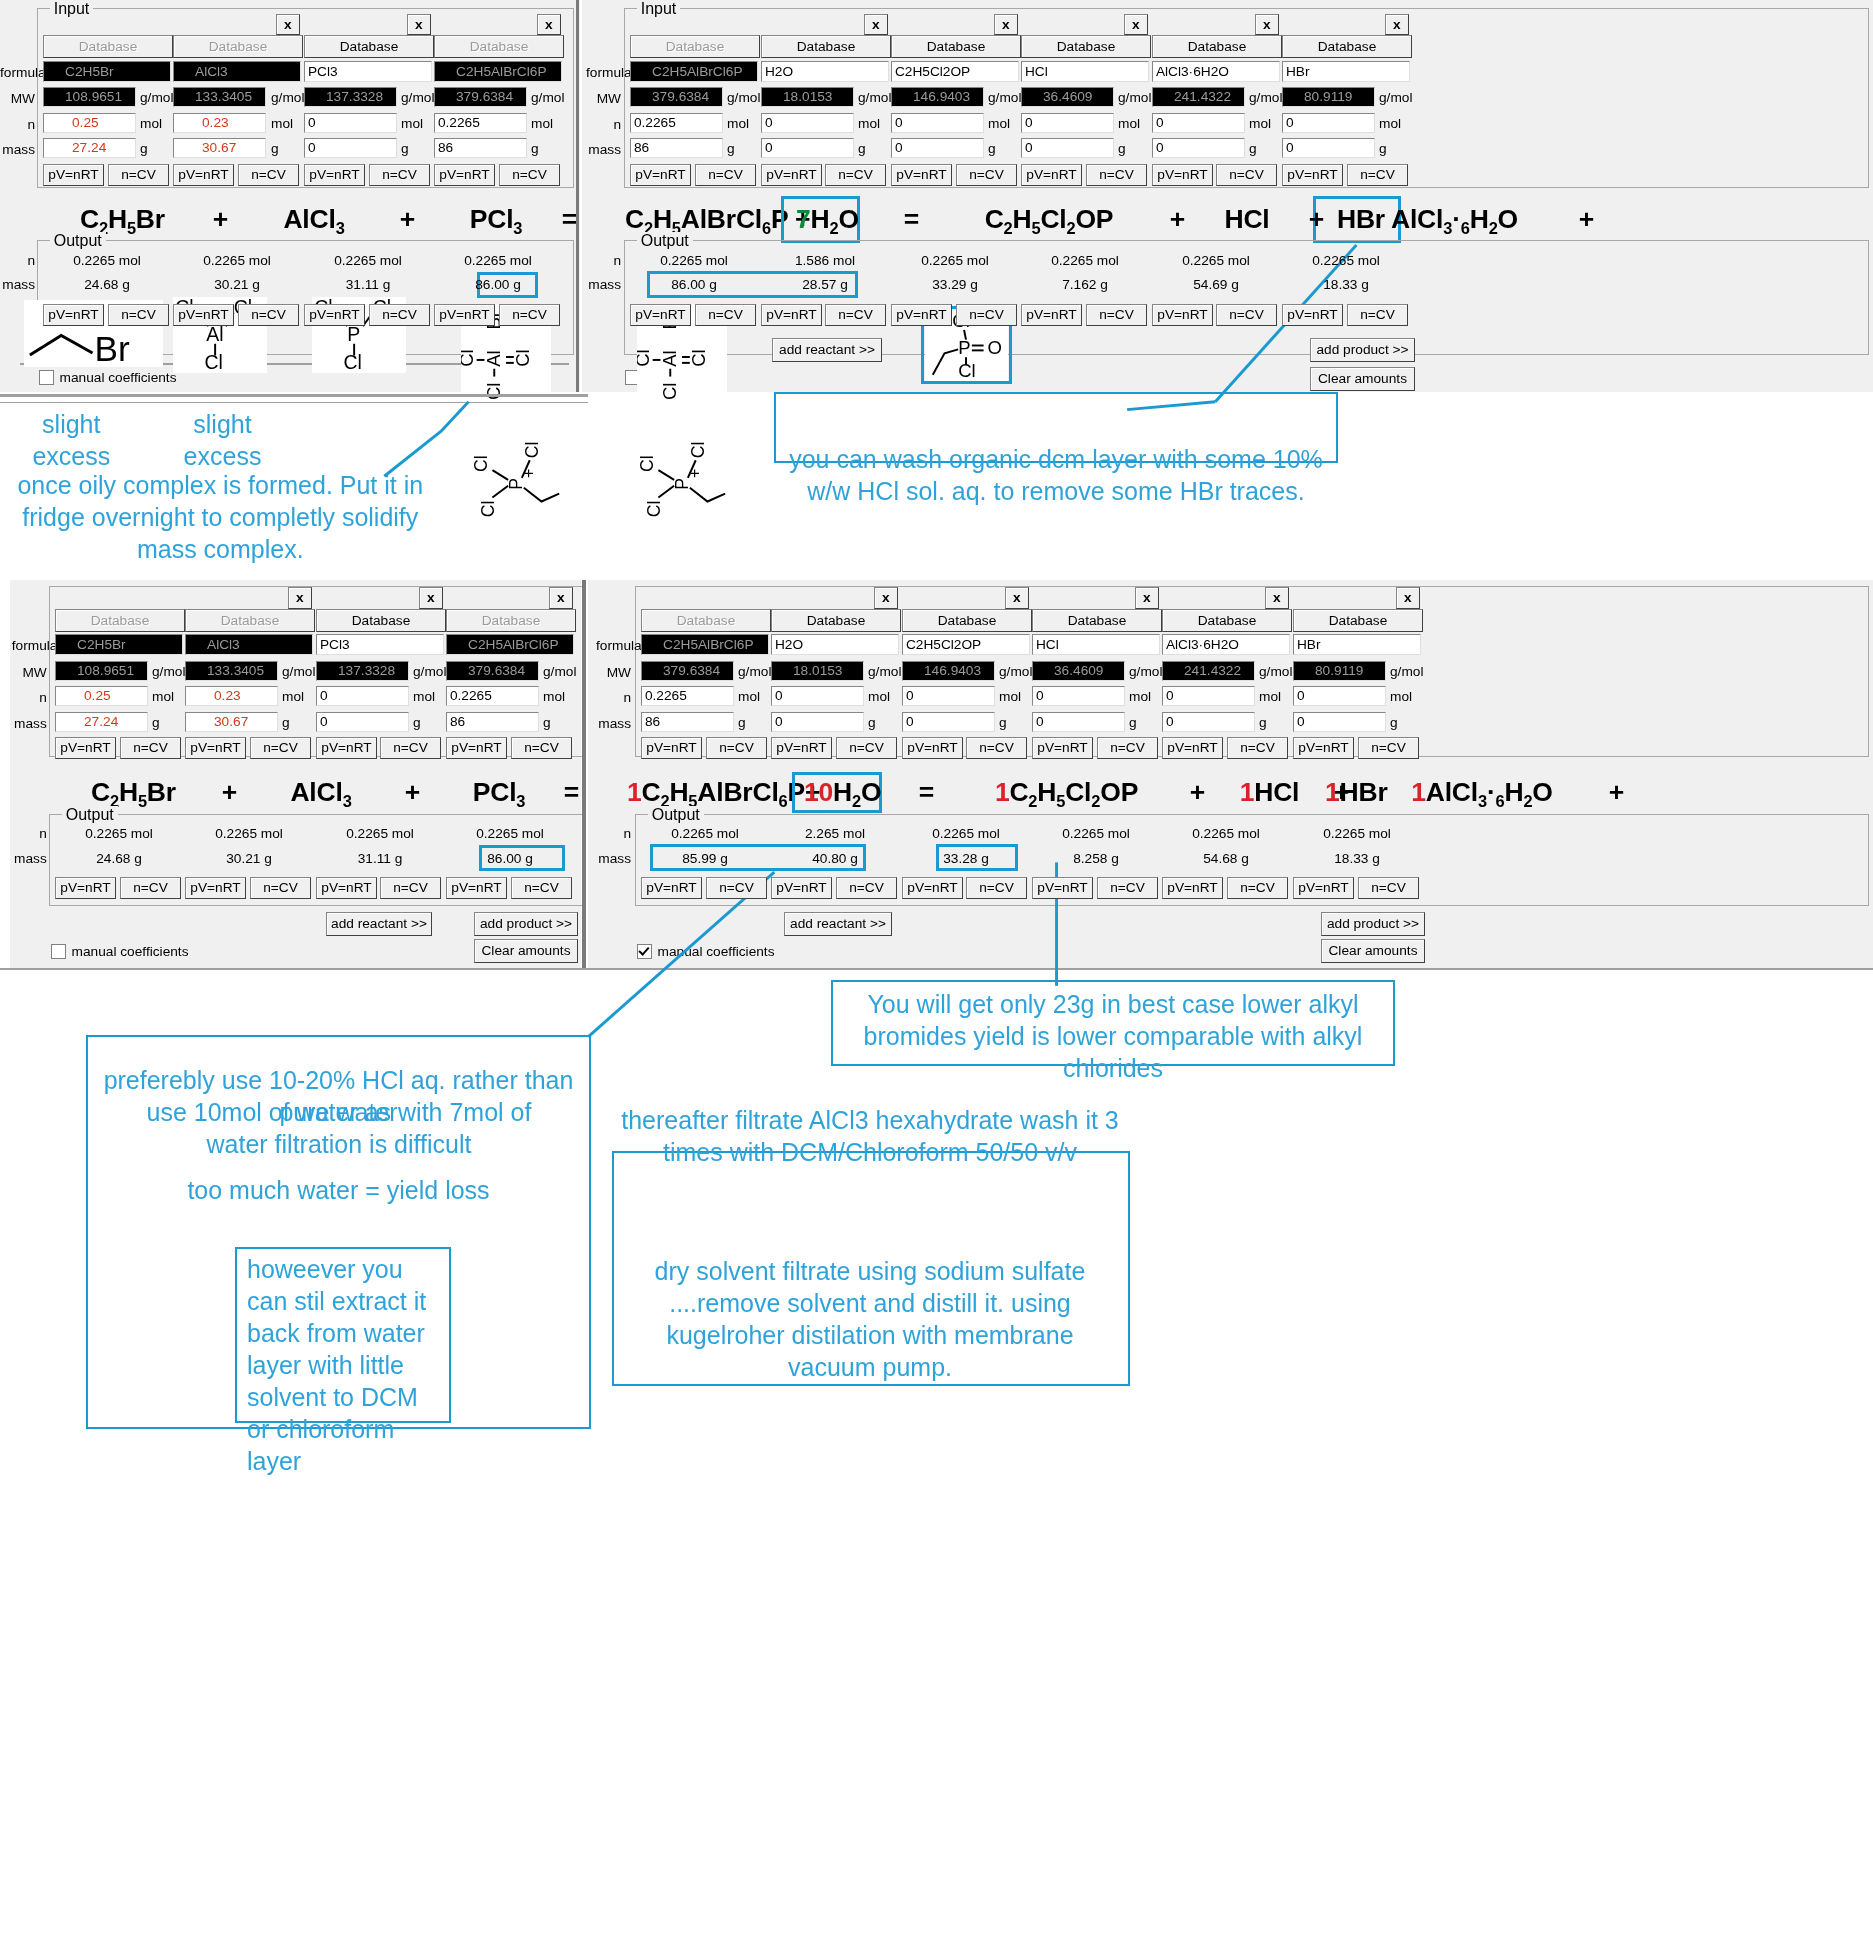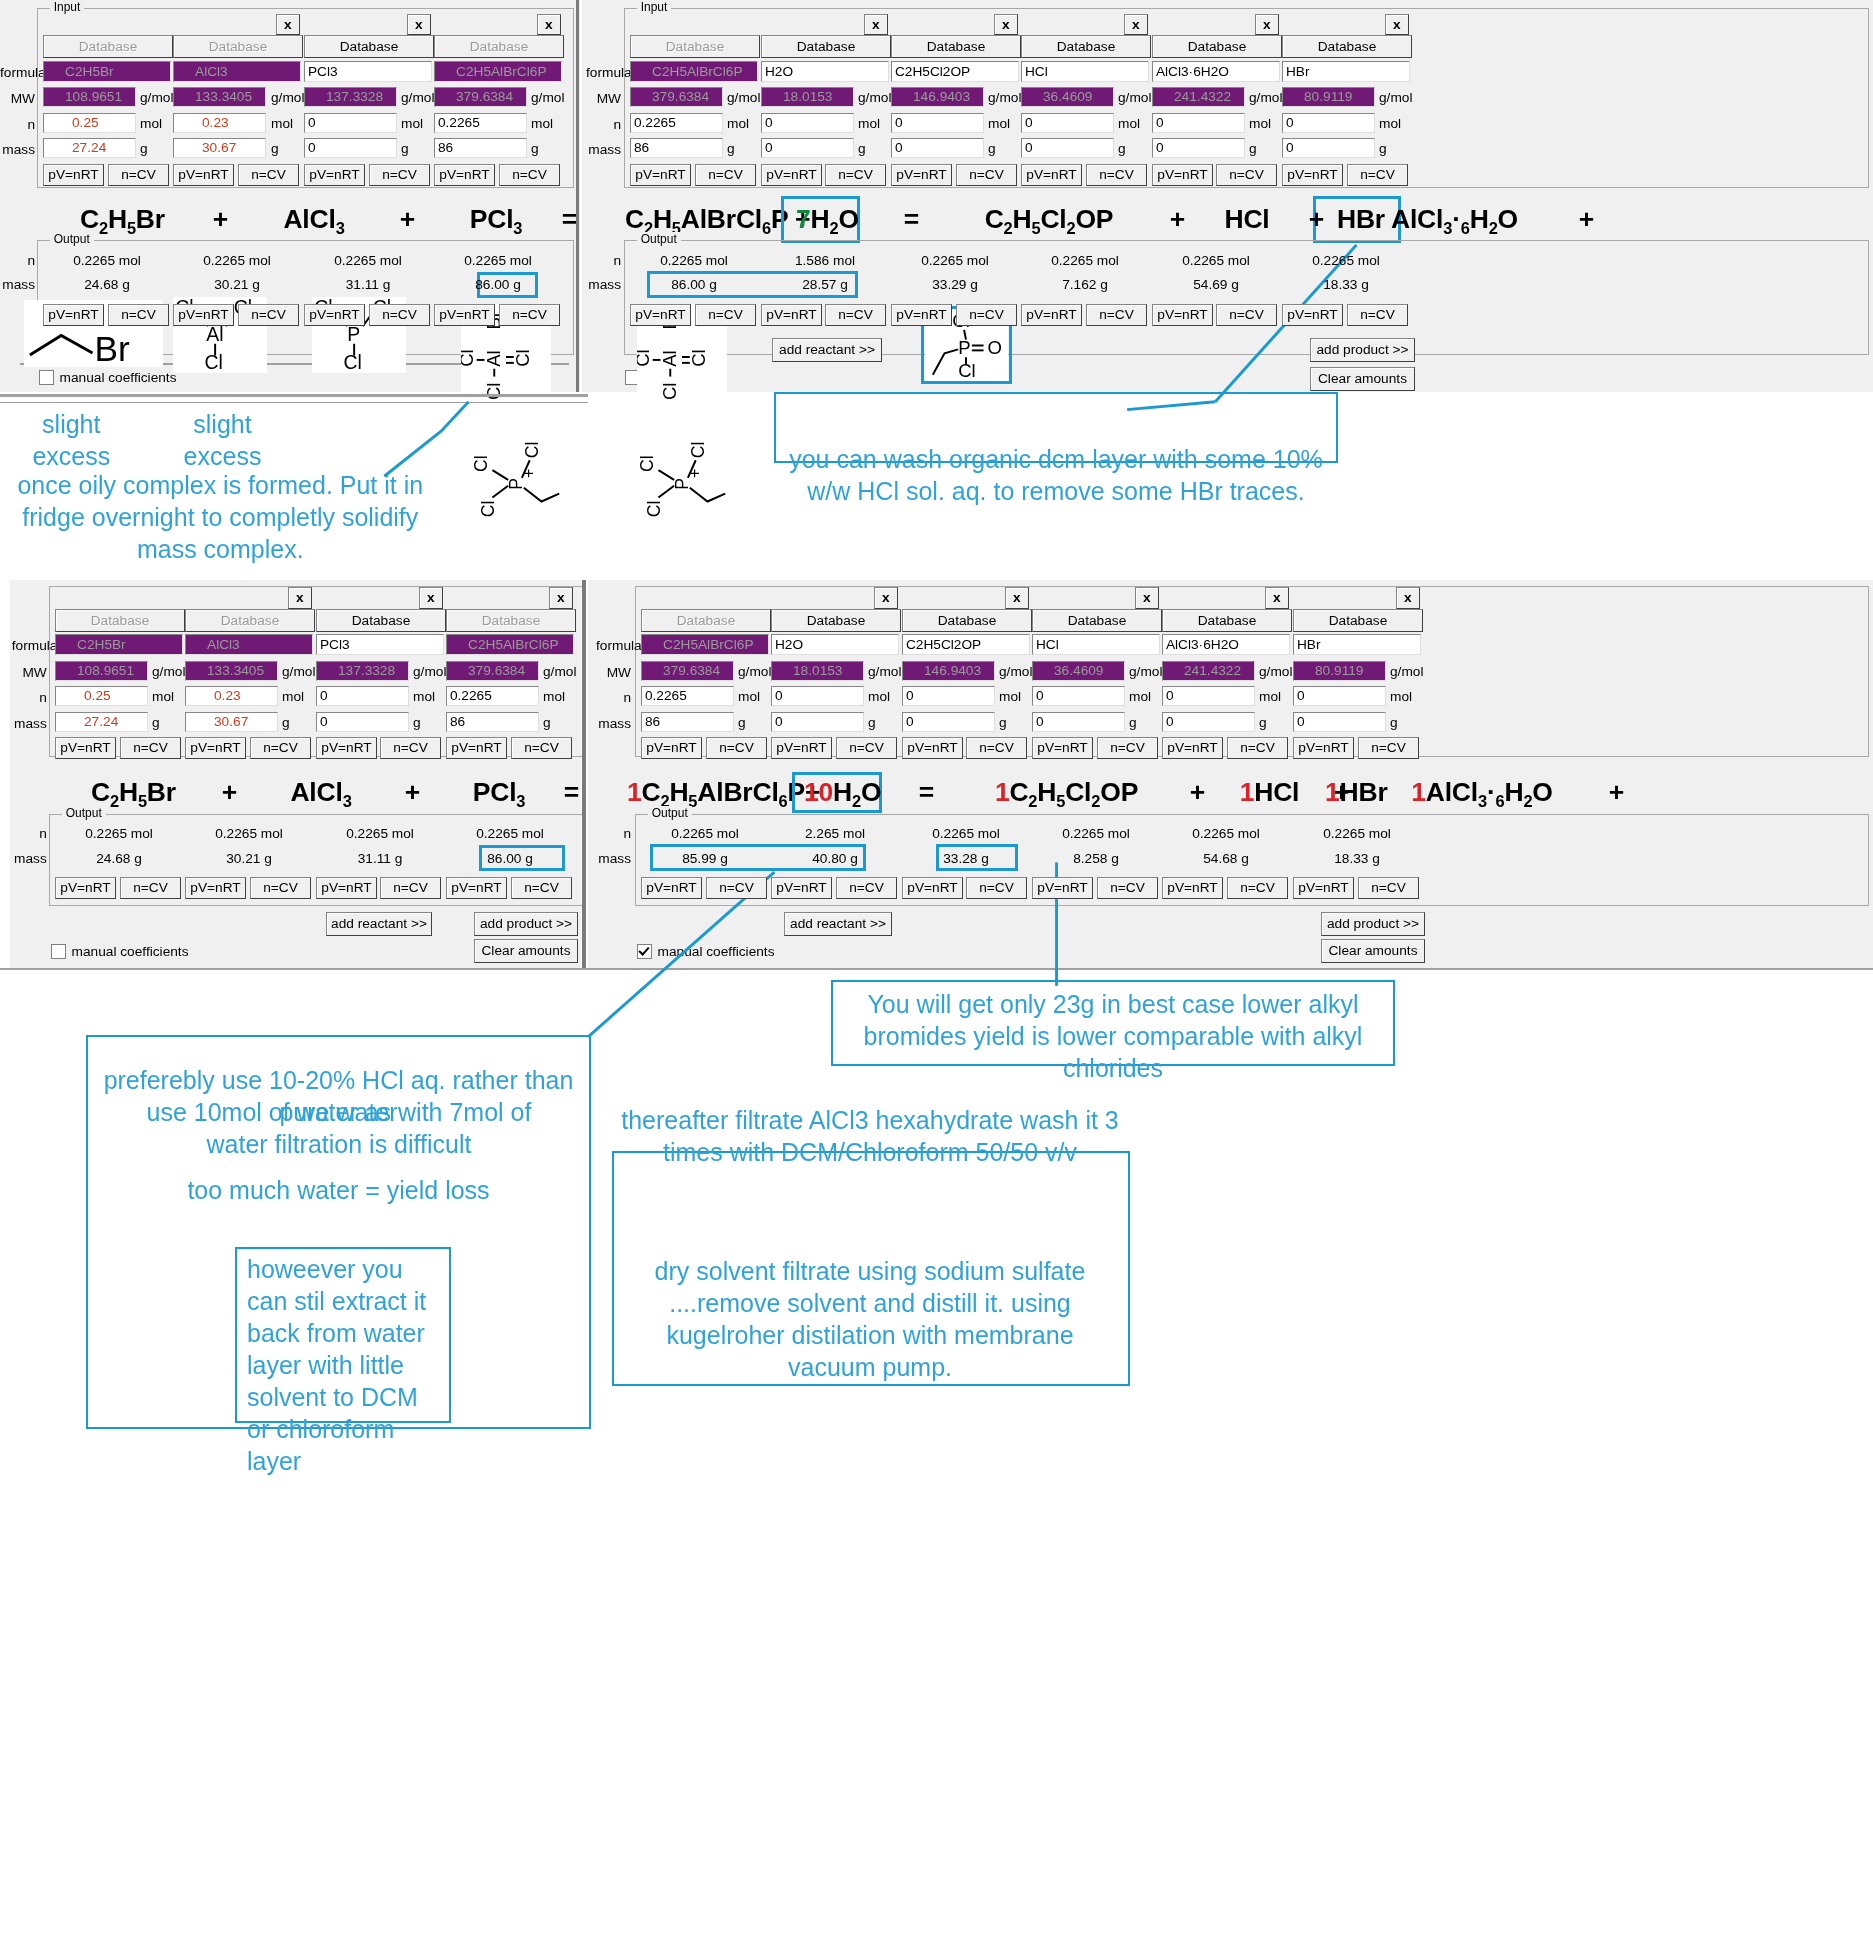--- a/index.html
+++ b/index.html
@@ -1,29 +1,29 @@
 <!DOCTYPE html>
 <html><head>
 <meta charset="utf-8">
 <style>
   html,body{margin:0;padding:0;background:#fff;}
   body{width:1873px;height:1957px;position:relative;font-family:"Liberation Sans",sans-serif;}
   .winbody{position:absolute;background:#f0f0f0;}
   .grp{position:absolute;border:1px solid #a8a8a8;}
-  .grp>.lbl{position:absolute;top:-8.8px;left:11.8px;background:#f0f0f0;padding:0 3.9px;font-size:12px;color:#000;}
+  .grp>.lbl{position:absolute;top:-8.8px;left:11.8px;background:#f0f0f0;padding:0 3.9px;font-size:16px;color:#000;}
   .rowlbl{position:absolute;font-size:13.7px;color:#000;text-align:right;}
   .btn{position:absolute;background:#f0f0f0;border:1px solid #848484;
        border-right-color:#404040;border-bottom-color:#404040;
        box-shadow:inset 1px 1px 0 #fff;font-size:13.7px;text-align:center;color:#000;
        display:flex;align-items:center;justify-content:center;white-space:nowrap;}
   .btn.dis{color:#9a9a9a;text-shadow:1px 1px 0 #fff;}
   .fld{position:absolute;background:#fff;border:1px solid #878787;border-right-color:#dfdfdf;border-bottom-color:#dfdfdf;
        font-size:13.7px;color:#000;padding:1px 2.9px;box-sizing:border-box;overflow:hidden;white-space:nowrap;
        display:flex;align-items:center;}
-  .fld.ro{background:#701a75;color:#9a9a9a;padding-left:21px;}
+  .fld.ro{background:#000000;color:#9a9a9a;padding-left:21px;}
   .fld.red{color:#d23a1a;padding-left:28px;}
   .unit{position:absolute;font-size:13.7px;color:#000;}
   .xbtn{position:absolute;width:21.6px;height:19.6px;background:#f0f0f0;border:1px solid #848484;
         border-right-color:#404040;border-bottom-color:#404040;box-shadow:inset 1px 1px 0 #fff;
         font-size:13.7px;font-weight:bold;display:flex;align-items:center;justify-content:center;}
   .outval{position:absolute;font-size:13.7px;color:#000000;text-align:center;}
   .eq{position:absolute;font-size:26.5px;font-weight:bold;color:#000;white-space:nowrap;letter-spacing:-0.2px;}
   .eq sub{font-size:.62em;}
   .eq .co{color:#d8232a;}
   .eq .gr{color:#0c8a3c;}

